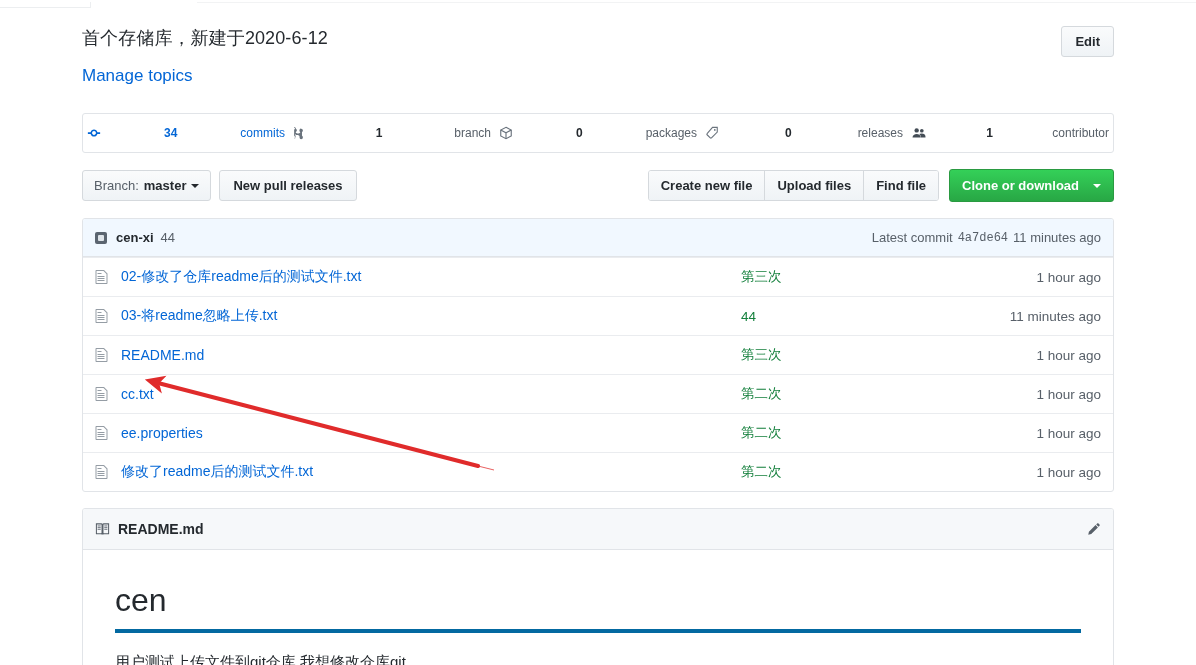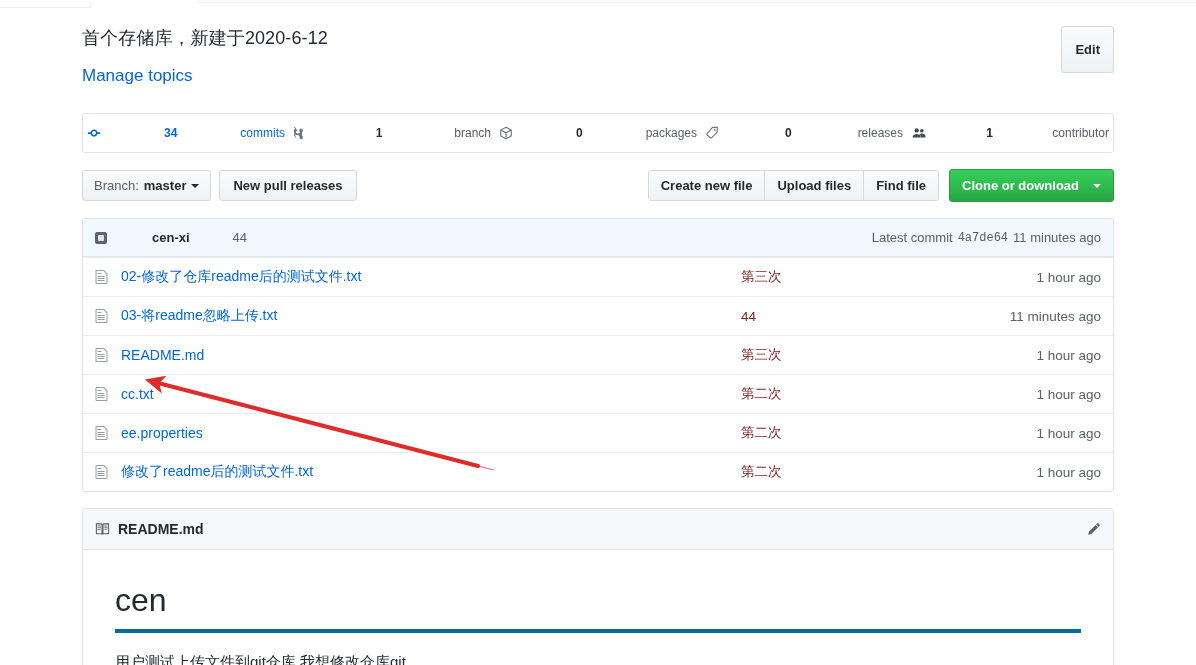--- a/index.html
+++ b/index.html
@@ -69,21 +69,21 @@
     font-size: 17px;
     color: #0366d6;
     text-decoration: none;
     cursor: pointer;
   }
 
   #edit-button {
     position: absolute;
     right: 0;
     top: 18px;
-    padding: 13px 13px;
+    padding: 5px 13px;
     font-size: 13px;
     font-weight: 600;
     color: #24292e;
     background: linear-gradient(#fafbfc, #eff3f6);
     border: 1px solid #d5d9dd;
     border-radius: 3px;
     cursor: pointer;
     line-height: 19px;
   }
 
@@ -218,21 +218,20 @@
   }
   #commit-bar {
     display: flex;
     align-items: center;
     background: #f1f8ff;
     border-bottom: 1px solid #e1e4e8;
     padding: 8px 12px;
     font-size: 13px;
     color: #586069;
     height: 21px;
-    gap: 36px;
   }
   #commit-author-avatar {
     width: 12px; height: 12px;
     background: #5b6570;
     border-radius: 2px;
     margin-right: 9px;
     flex: 0 0 auto;
     position: relative;
   }
   #commit-author-avatar::after {
@@ -284,21 +283,21 @@
     width: 620px;
     color: #0366d6;
     text-decoration: none;
     cursor: pointer;
     overflow: hidden;
     white-space: nowrap;
     text-overflow: ellipsis;
   }
   .file-message {
     flex: 1 1 auto;
-    color: #7f1d1d;
+    color: #15803d;
     font-size: 13.5px;
     overflow: hidden;
     white-space: nowrap;
   }
   .file-age {
     flex: 0 0 auto;
     color: #586069;
     font-size: 13.5px;
     text-align: right;
     white-space: nowrap;

